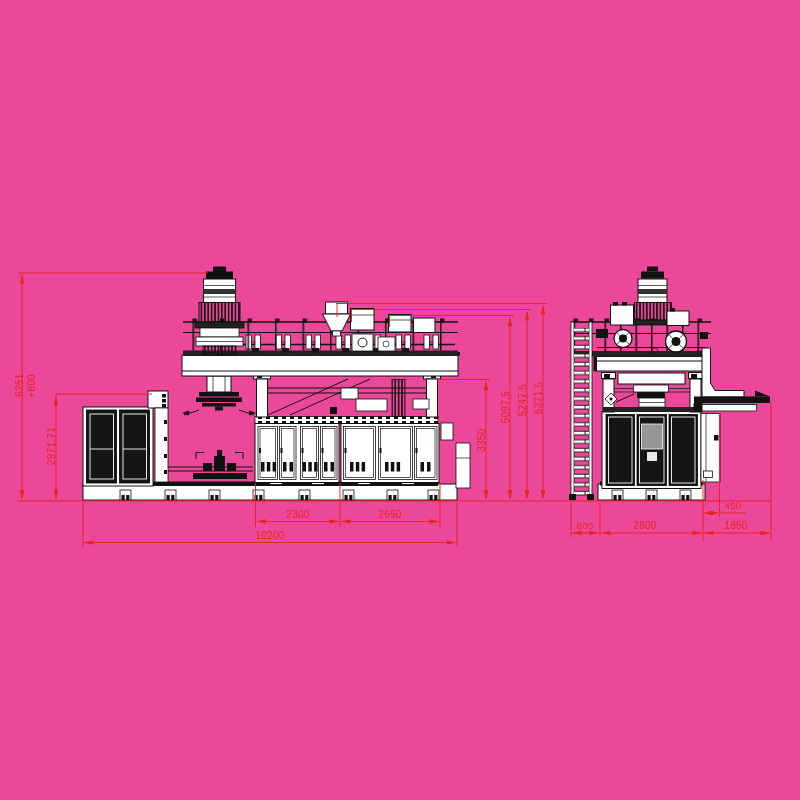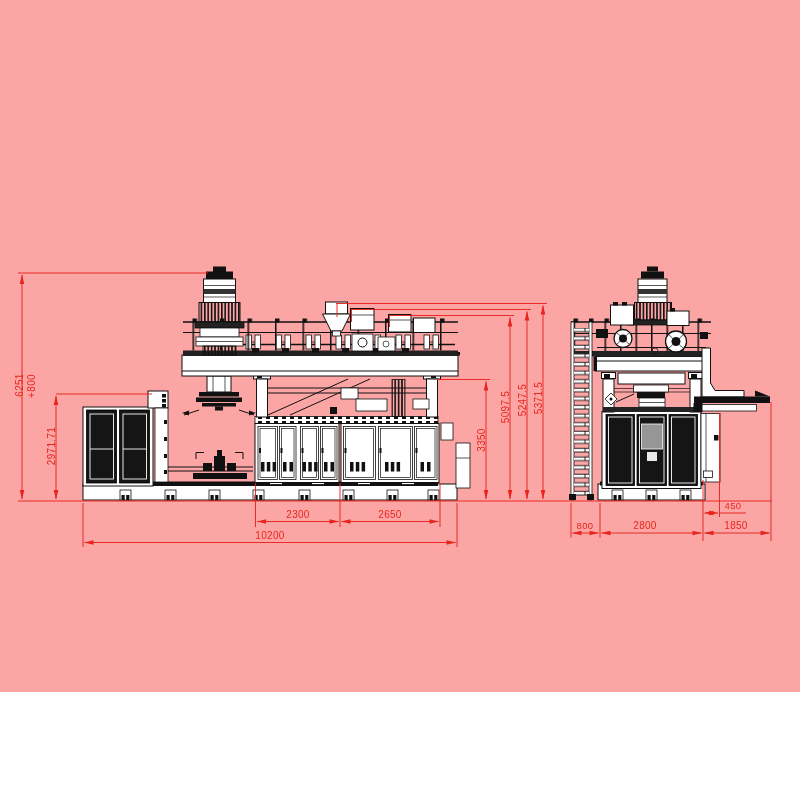--- a/index.html
+++ b/index.html
@@ -1,16 +1,16 @@
 <!DOCTYPE html>
 <html><head>
 <meta charset="utf-8">
 <style>
   html,body{margin:0;padding:0;background:#fff;}
-  .stage{width:800px;height:692px;position:relative;background:#fca5a5;font-family:"Liberation Sans",sans-serif;}
+  .stage{width:800px;height:800px;position:relative;background:#ec4899;font-family:"Liberation Sans",sans-serif;}
   svg{display:block;}
   .k{fill:#fff;stroke:#111;stroke-width:1;}
   .k8{fill:#fff;stroke:#111;stroke-width:.8;}
   .kf{fill:#111;stroke:none;}
   .kg{fill:#333;stroke:none;}
   .kl{stroke:#111;stroke-width:1;fill:none;}
   .kl6{stroke:#111;stroke-width:.7;fill:none;}
   .kl15{stroke:#111;stroke-width:1.6;fill:none;}
   .door{fill:#151515;stroke:#000;stroke-width:.8;}
   .wf{fill:none;stroke:#fdfdfd;stroke-width:.9;}

